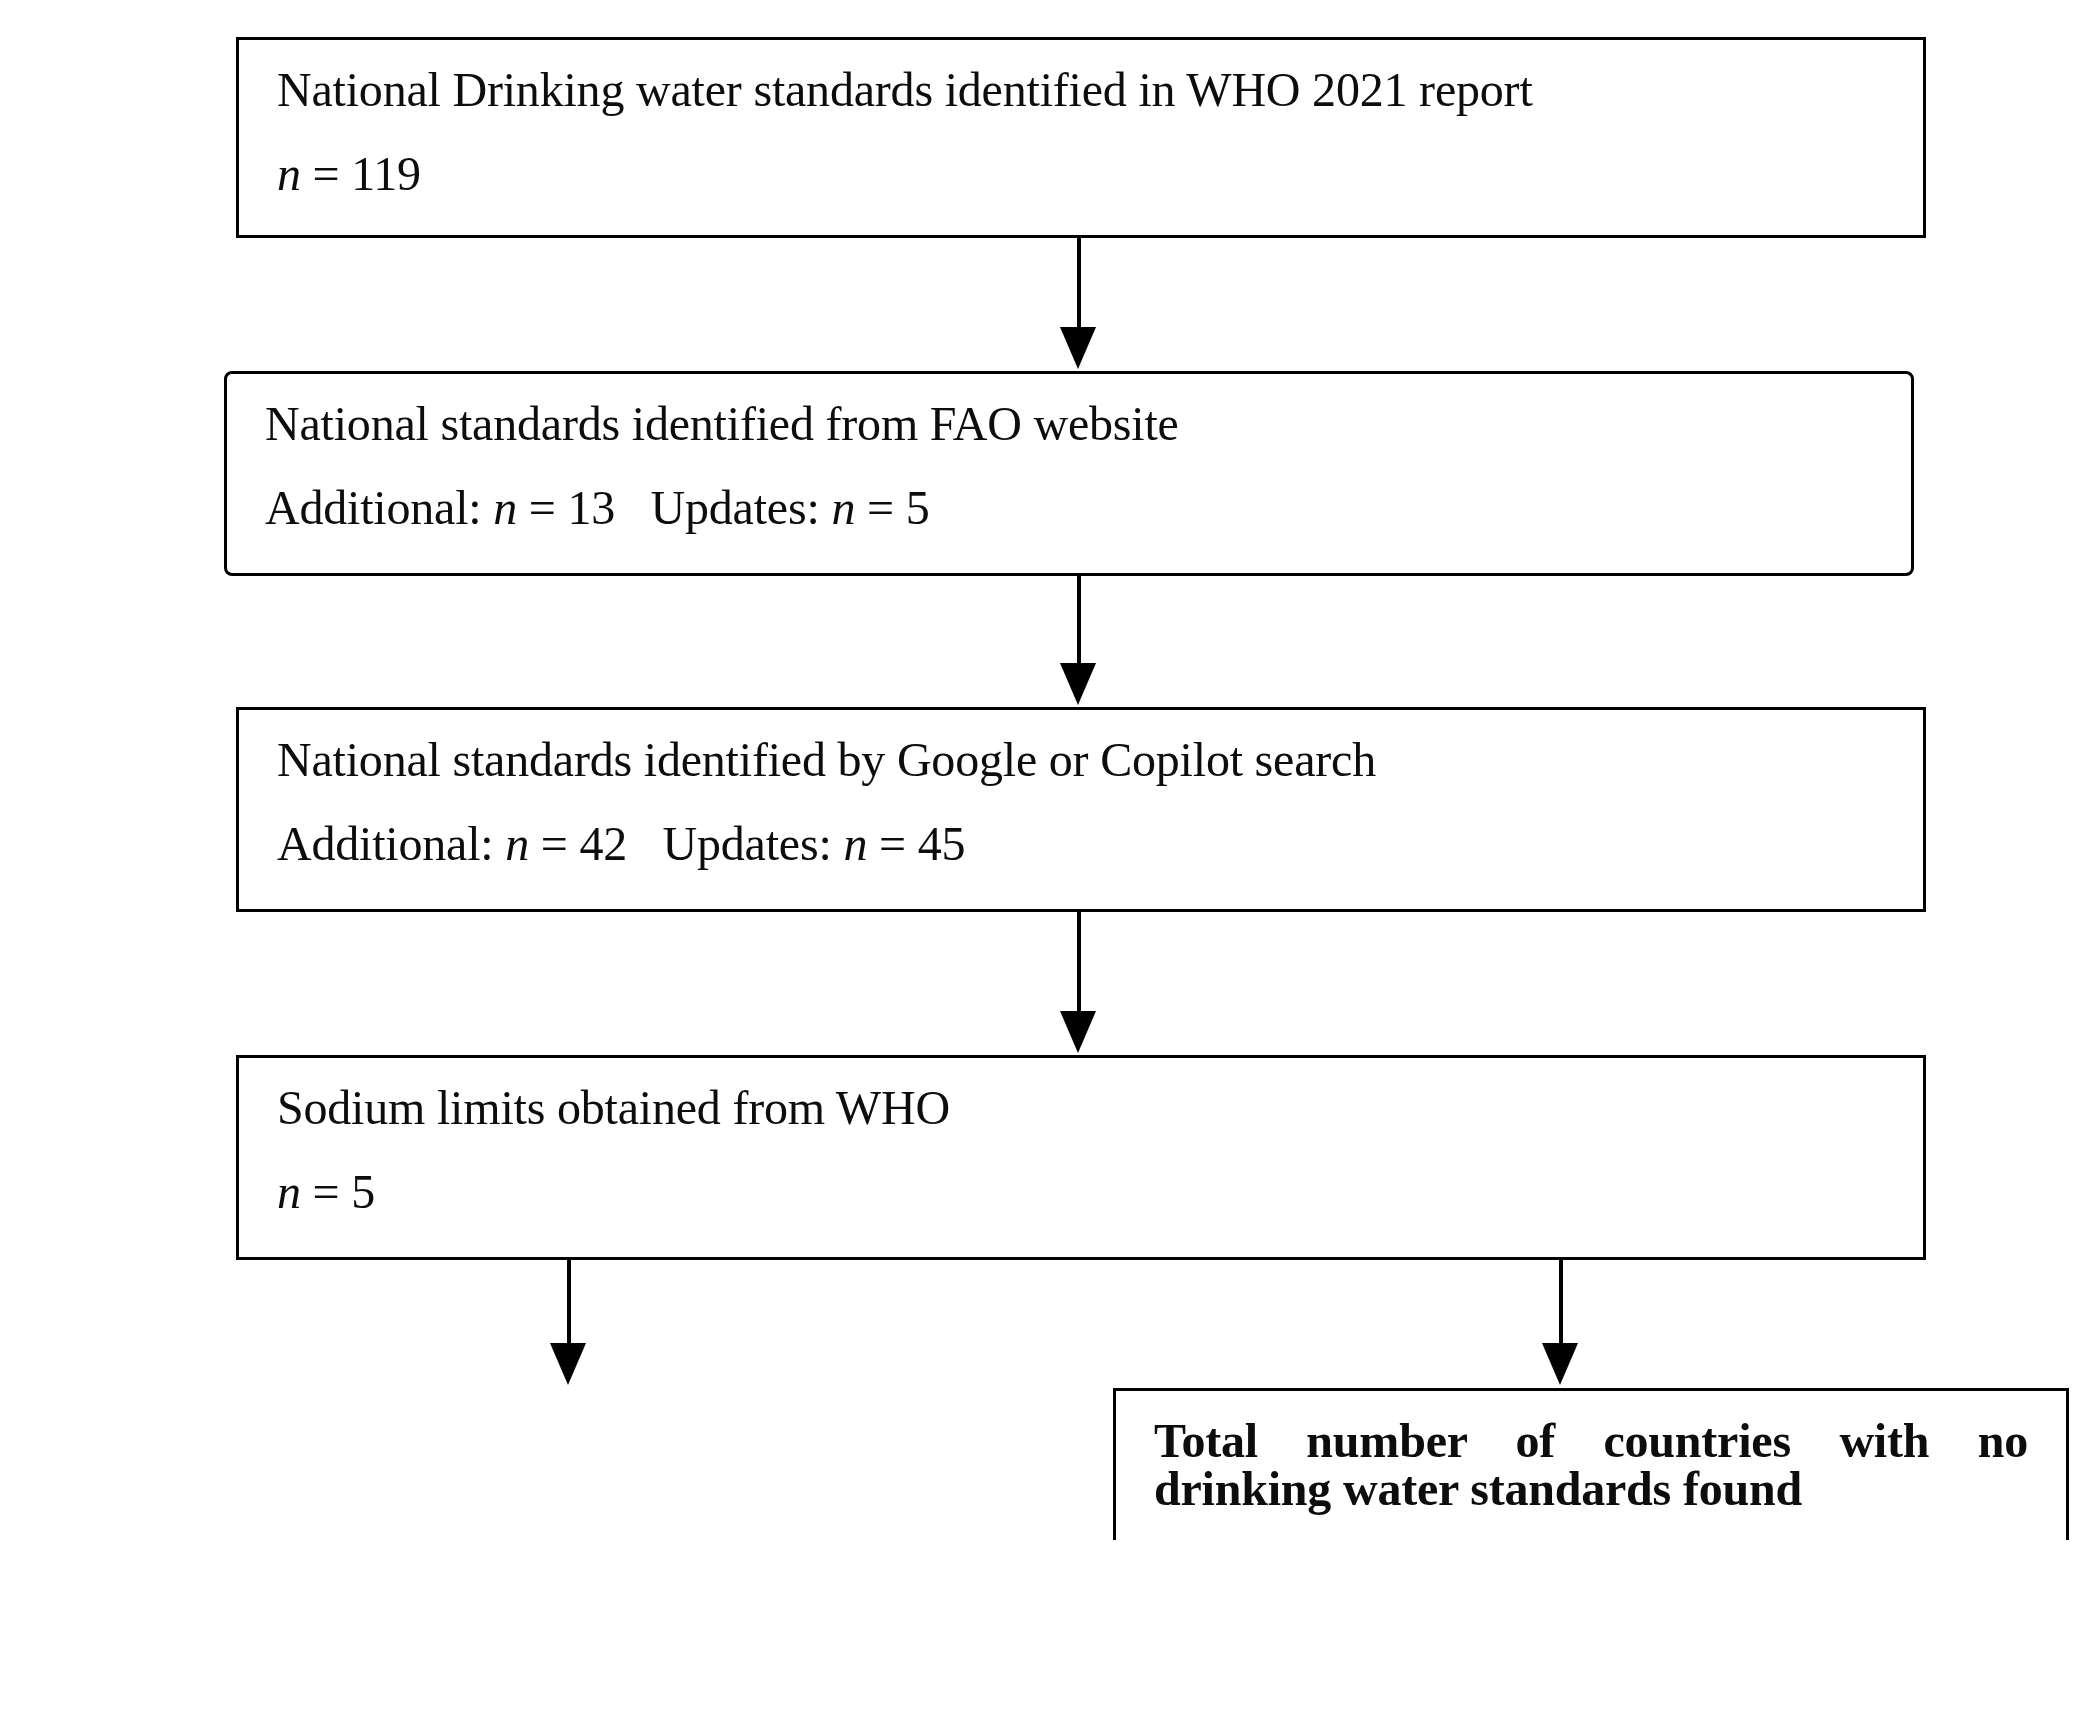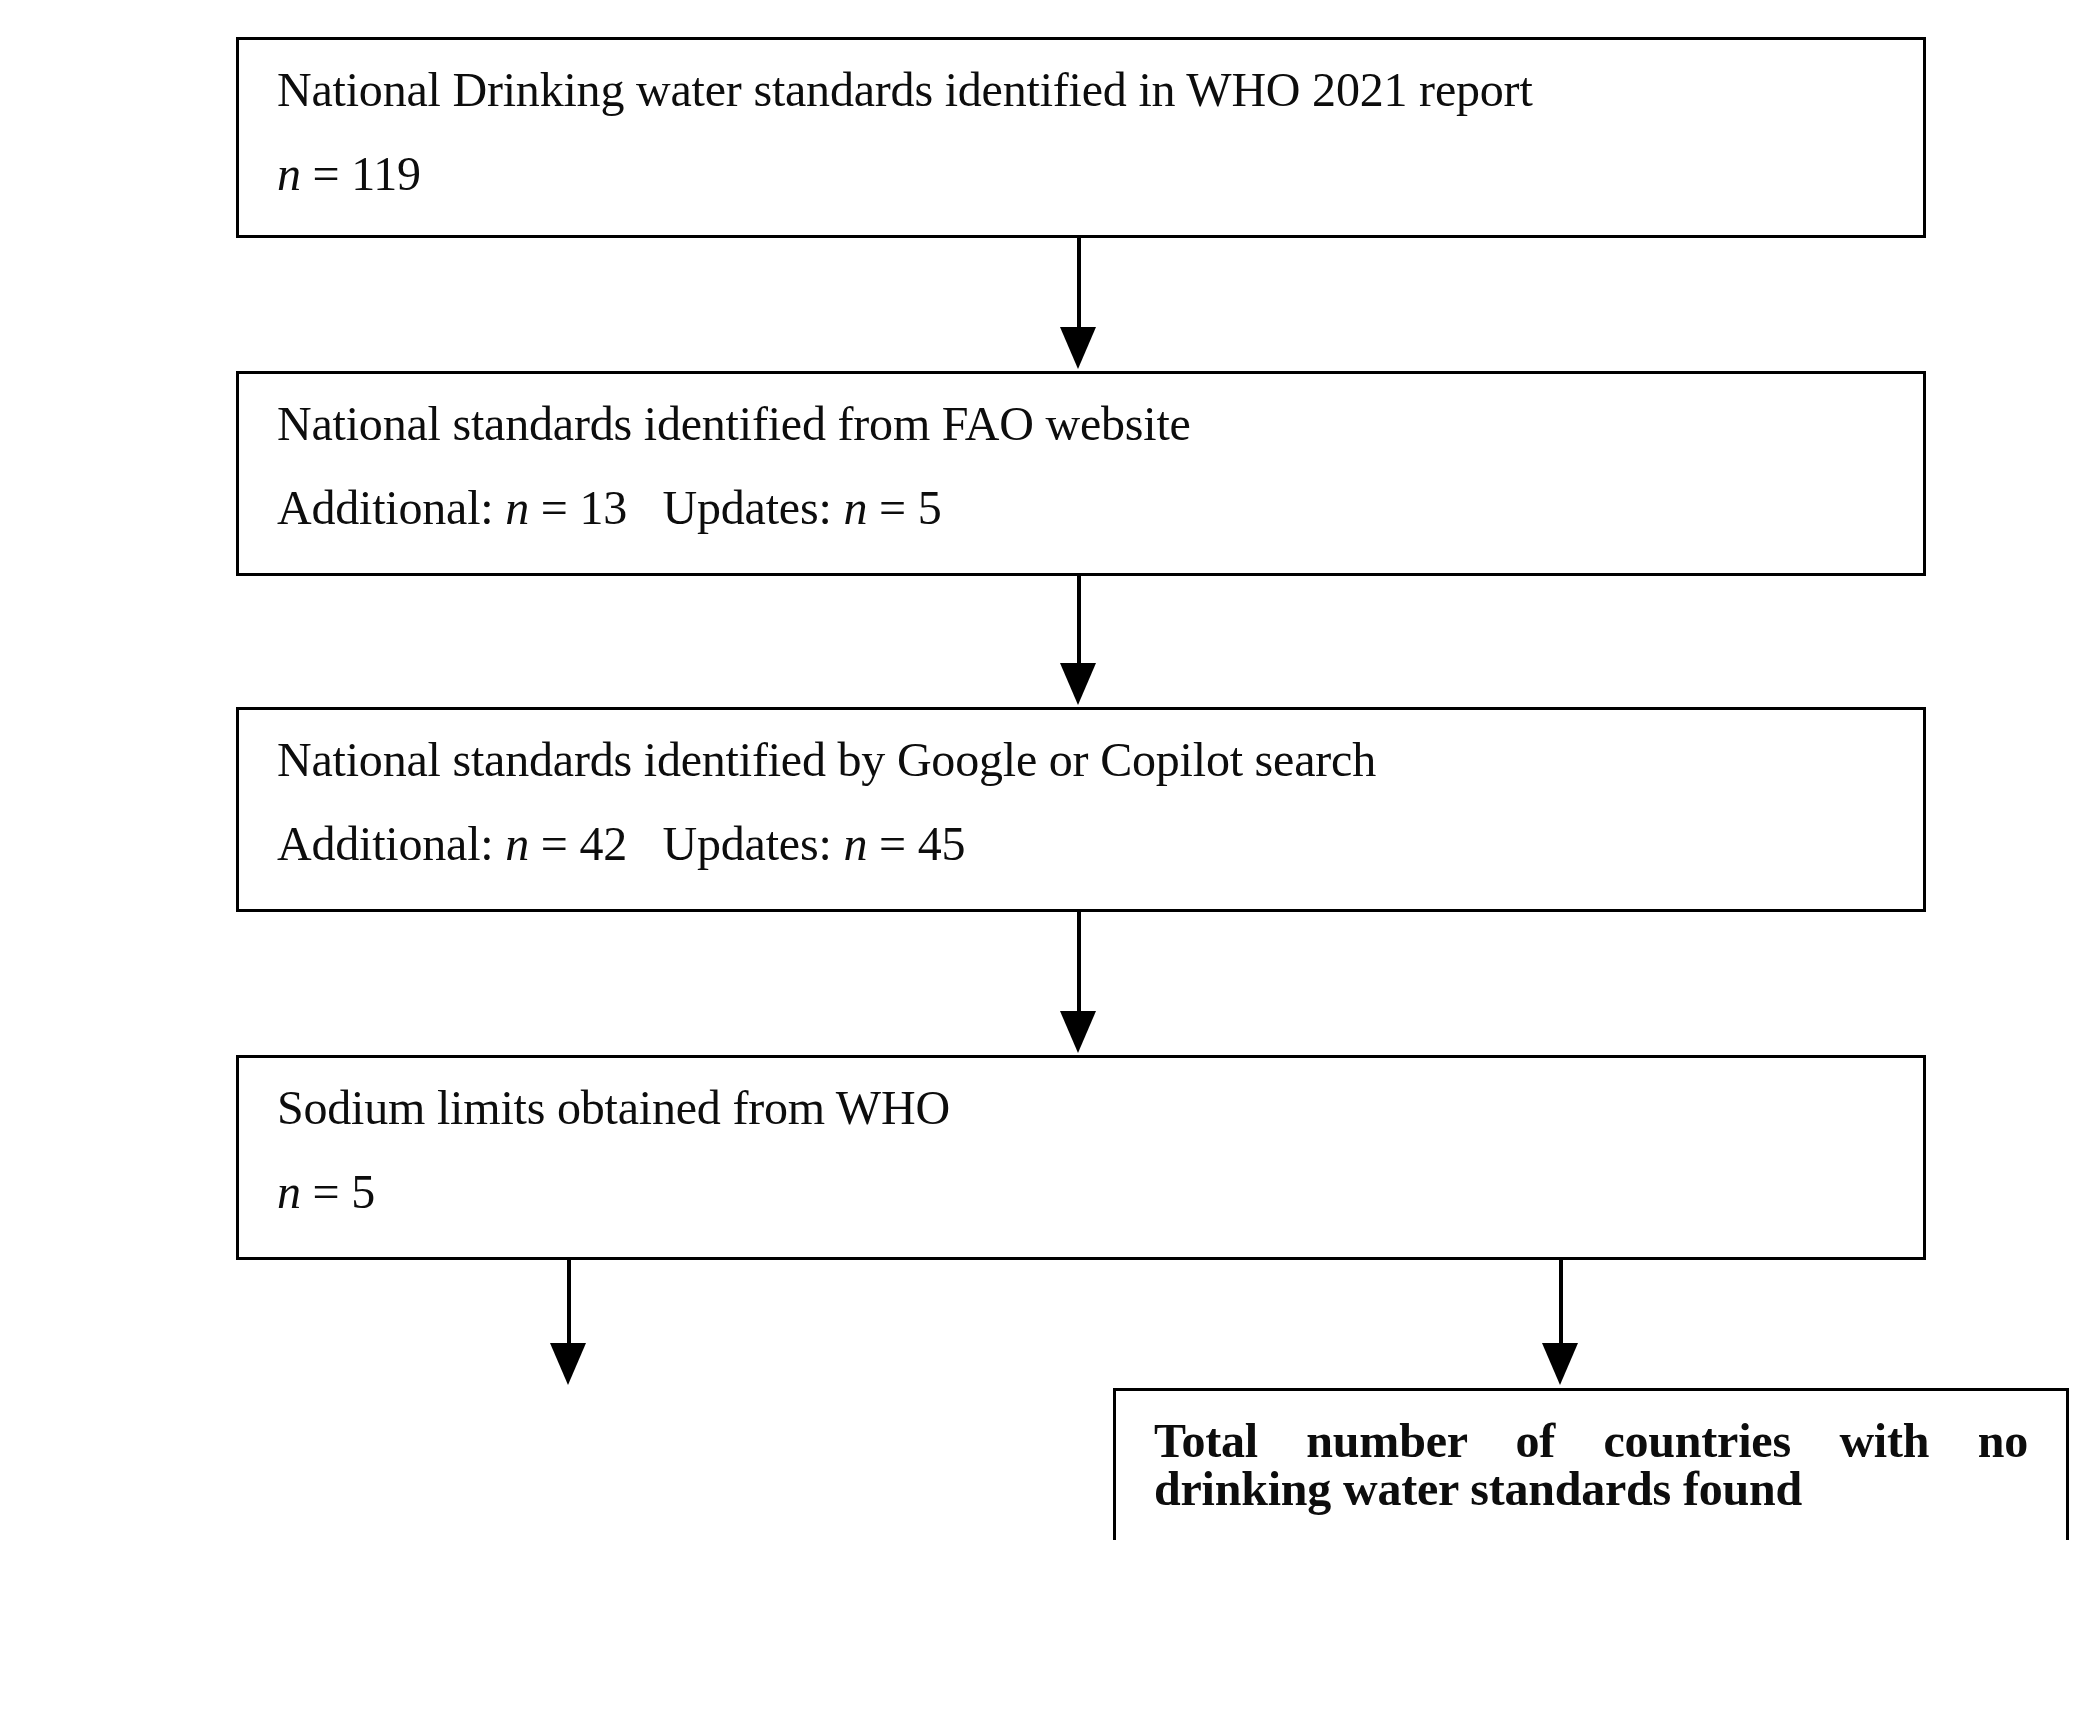--- a/index.html
+++ b/index.html
@@ -41,21 +41,21 @@
     margin-bottom: 49px;
   }
   .node.wrapbox .line.count {
     text-align: left;
   }
   em.sym {
     font-style: italic;
   }
   
   #box-who         { left: 236px;  top: 37px;   width: 1690px; height: 201px; }
-  #box-fao         { left: 236px;  top: 371px;  width: 1690px; height: 205px; }
+  #box-fao         { left: 224px;  top: 371px;  width: 1690px; height: 205px; border-radius: 8px; }
   #box-google      { left: 236px;  top: 707px; width: 1690px; height: 205px; }
   #box-sodium      { left: 236px;  top: 1055px; width: 1690px; height: 205px; }
   #box-reviewed    { left: 27px;   top: 1388px; width: 1017px; height: 305px; }
   #box-notfound    { left: 1113px; top: 1388px; width: 956px; height: 305px; font-weight: bold; }
 
   
   .connector {
     position: absolute;
   }
   .connector .stem {

